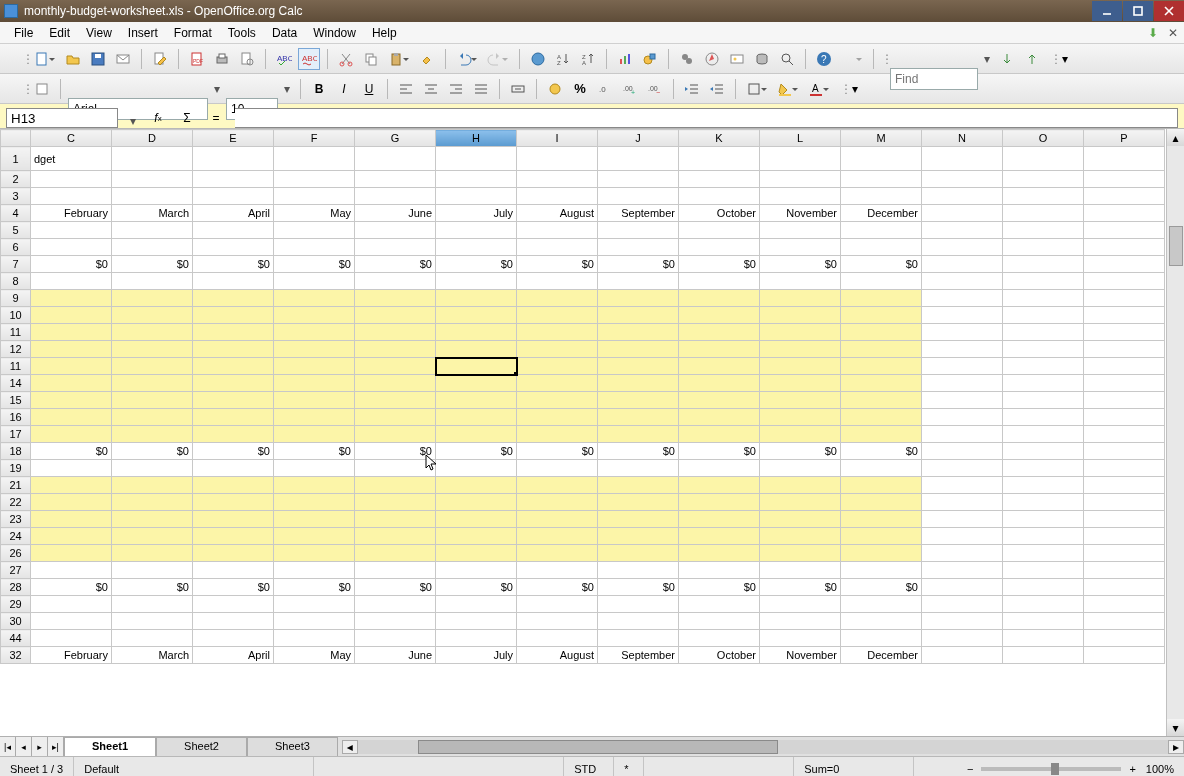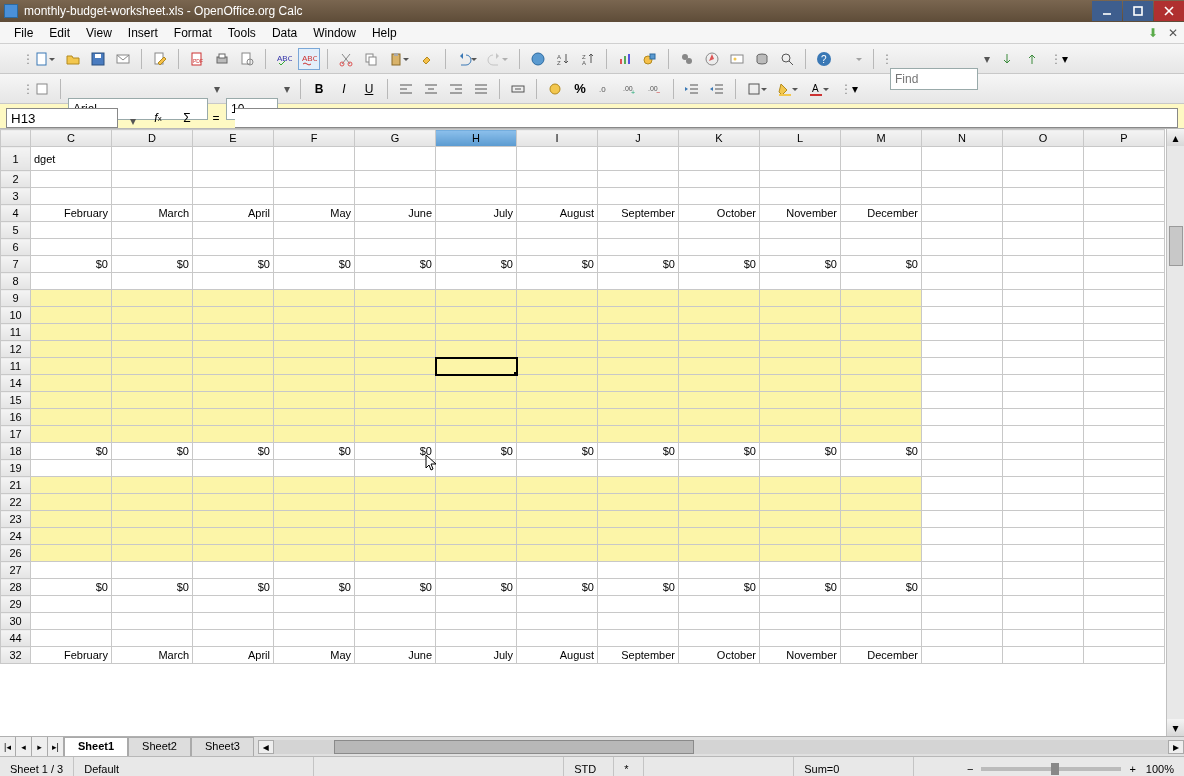--- a/index.html
+++ b/index.html
@@ -77,21 +77,21 @@
   col.rownum { width:30px; }
   col.data   { width:81px; }
 
   .vscroll { position:absolute; right:0; top:0; bottom:0; width:18px; background:#e8e8e8; border-left:1px solid #c0c0c0; display:flex; flex-direction:column; align-items:center; }
   .vscroll .arrow { height:17px; width:100%; background:linear-gradient(#f4f4f4,#d8d8d8); display:flex; align-items:center; justify-content:center; }
   .vscroll .thumb { width:14px; background:#c8c8c8; border:1px solid #9a9a9a; margin-top:80px; height:40px; }
 
   
   .tabsrow { height:20px; background:#e0e0e0; display:flex; align-items:stretch; border-top:1px solid #b0b0b0; }
   .tabsrow .navbtn { width:16px; border-right:1px solid #aaa; display:flex; align-items:center; justify-content:center; background:#eee; font-size:9px;}
-  .tabsrow .tab { padding:2px 13px; border:1px solid #aaa; border-bottom:none; background:#ddd; font-size:11px; }
+  .tabsrow .tab { padding:2px 27px; border:1px solid #aaa; border-bottom:none; background:#ddd; font-size:11px; }
   .tabsrow .tab.active { background:#fff; font-weight:bold; }
   .tabsrow .hscroll { flex:1; display:flex; align-items:center; margin-left:4px; }
   .tabsrow .hscroll .track { flex:1; height:14px; background:#d4d4d4; position:relative; }
   .tabsrow .hscroll .thumb { position:absolute; left:60px; width:360px; top:0; bottom:0; background:#b8b8b8; border:1px solid #8a8a8a; }
   .tabsrow .hscroll .arrow { width:16px; height:14px; background:#eee; border:1px solid #aaa; display:flex; align-items:center; justify-content:center; }
 
   
   .statusbar { height:24px; background:var(--status-bg); border-top:1px solid #b8b8b8; display:flex; align-items:center; font-size:11px; }
   .statusbar .cell { padding:0 10px; border-right:1px solid #c4c4c4; height:100%; display:flex; align-items:center; }
   .statusbar .spacer { flex:1; }

